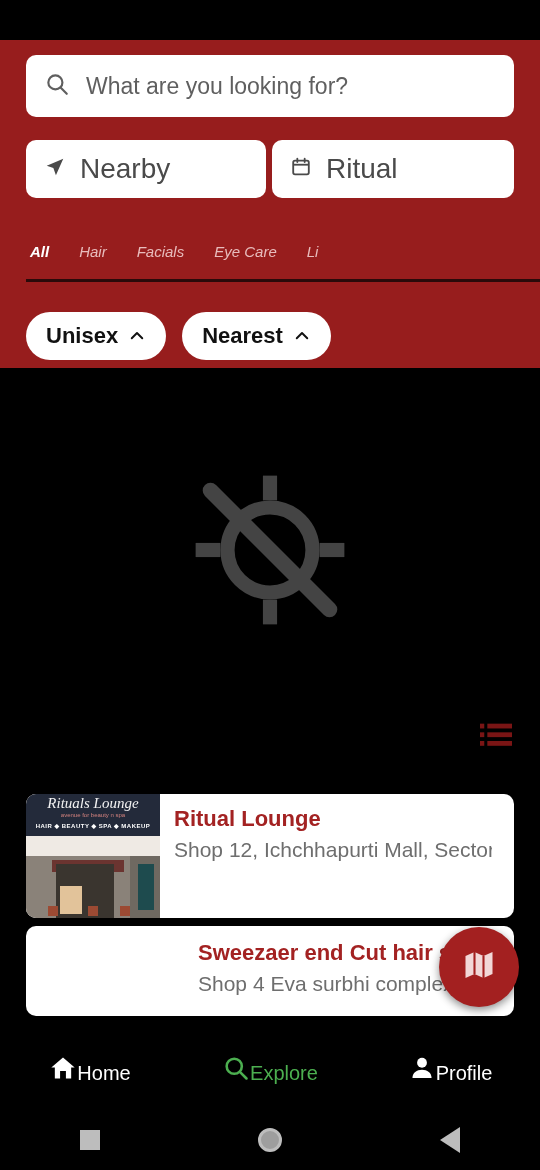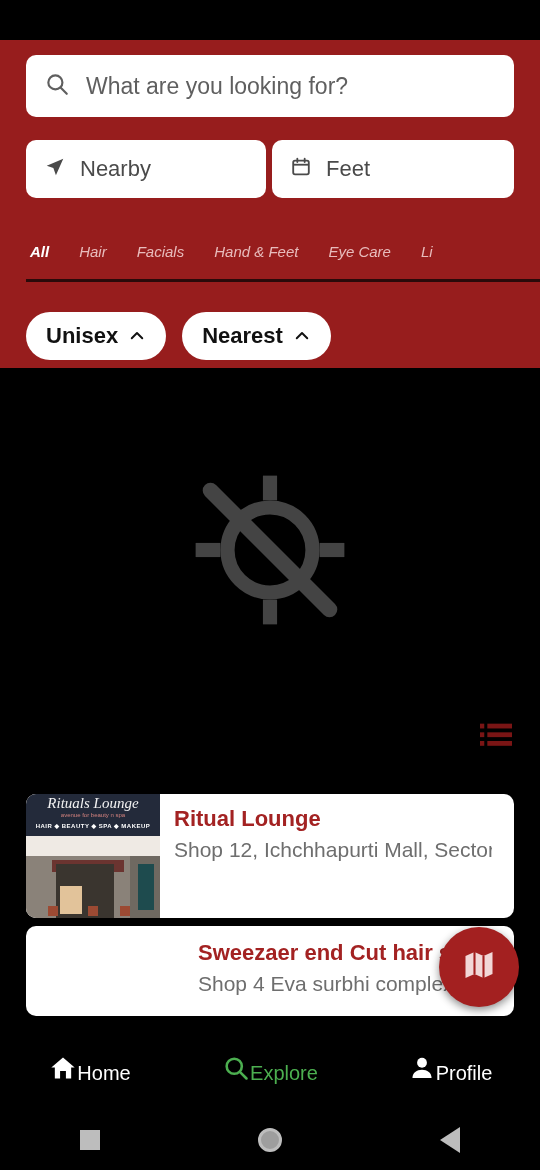--- a/index.html
+++ b/index.html
@@ -27,21 +27,21 @@
   }
   .searchbar .ph {
     font-size:23px; color:#5f5f5f; margin-left:16px; font-weight:400;
   }
 
   .chiprow { position:absolute; left:26px; top:100px; width:488px; height:60px; }
   .hbtn {
     position:absolute; top:0; height:58px; background:#fff; border-radius:10px;
     display:flex; align-items:center; padding-left:18px;
   }
-  .hbtn .lbl { font-size:22px; color:#4a4a4a; margin-left:14px; }
+  .hbtn .lbl { font-size:28px; color:#4a4a4a; margin-left:14px; }
   .hbtn.nearby { left:0; width:240px; }
   .hbtn.today  { left:246px; width:242px; }
 
   
   .tabs {
     position:absolute; left:0; top:180px; width:540px; height:62px;
     display:flex; align-items:center; white-space:nowrap; overflow:hidden;
   }
   .tab {
     font-size:15px; color:#e8bcbc; padding:0 0 0 0; margin-left:30px;
@@ -176,29 +176,28 @@
       </div>
       <div class="hbtn today">
         <span>
           <svg width="22" height="22" viewBox="0 0 24 24">
             <rect x="3.5" y="5" width="17" height="15" rx="2" fill="none" stroke="#4a4a4a" stroke-width="2"></rect>
             <line x1="3.5" y1="9.5" x2="20.5" y2="9.5" stroke="#4a4a4a" stroke-width="2"></line>
             <line x1="8" y1="3" x2="8" y2="6.5" stroke="#4a4a4a" stroke-width="2" stroke-linecap="round"></line>
             <line x1="16" y1="3" x2="16" y2="6.5" stroke="#4a4a4a" stroke-width="2" stroke-linecap="round"></line>
           </svg>
         </span>
-        <span class="lbl">Feet</span>
+        <span class="lbl">Ritual</span>
       </div>
     </div>
 
     <div class="tabs">
       <div class="tab active">All</div>
       <div class="tab">Hair</div>
       <div class="tab">Facials</div>
-      <div class="tab">Hand &amp; Feet</div>
       <div class="tab">Eye Care</div>
       <div class="tab">Li</div>
     </div>
     <div class="tabline"></div>
 
     <div class="pills">
       <div class="pill">
         <span class="t">Unisex</span>
         <span class="car">
           <svg width="18" height="18" viewBox="0 0 24 24">

